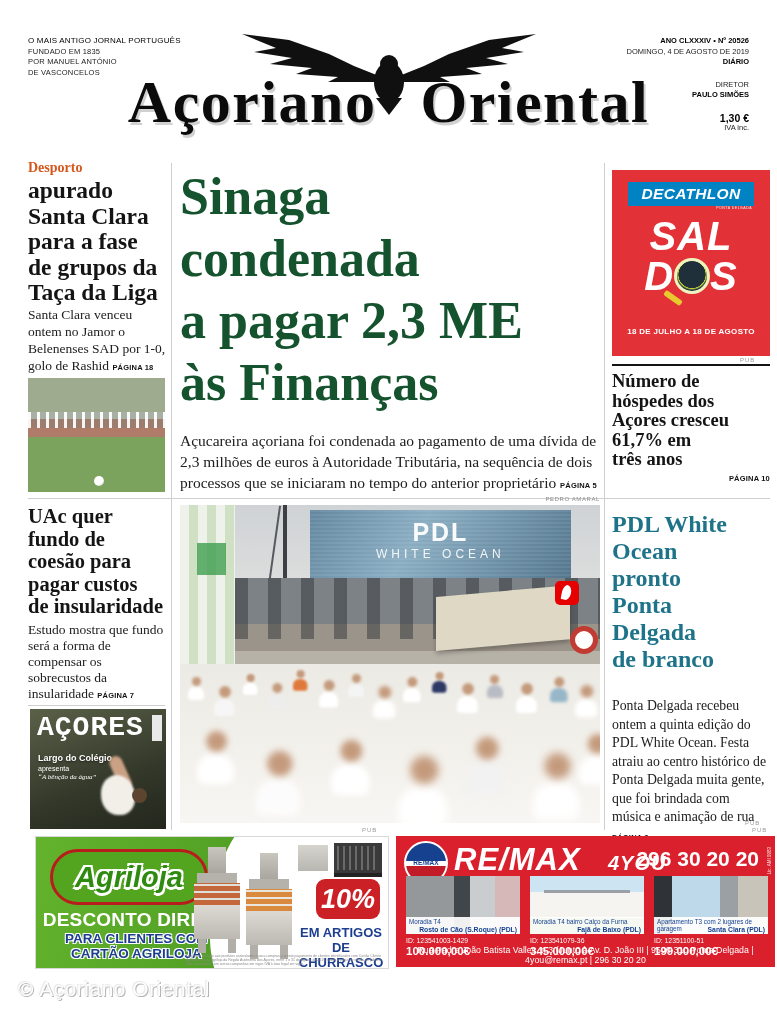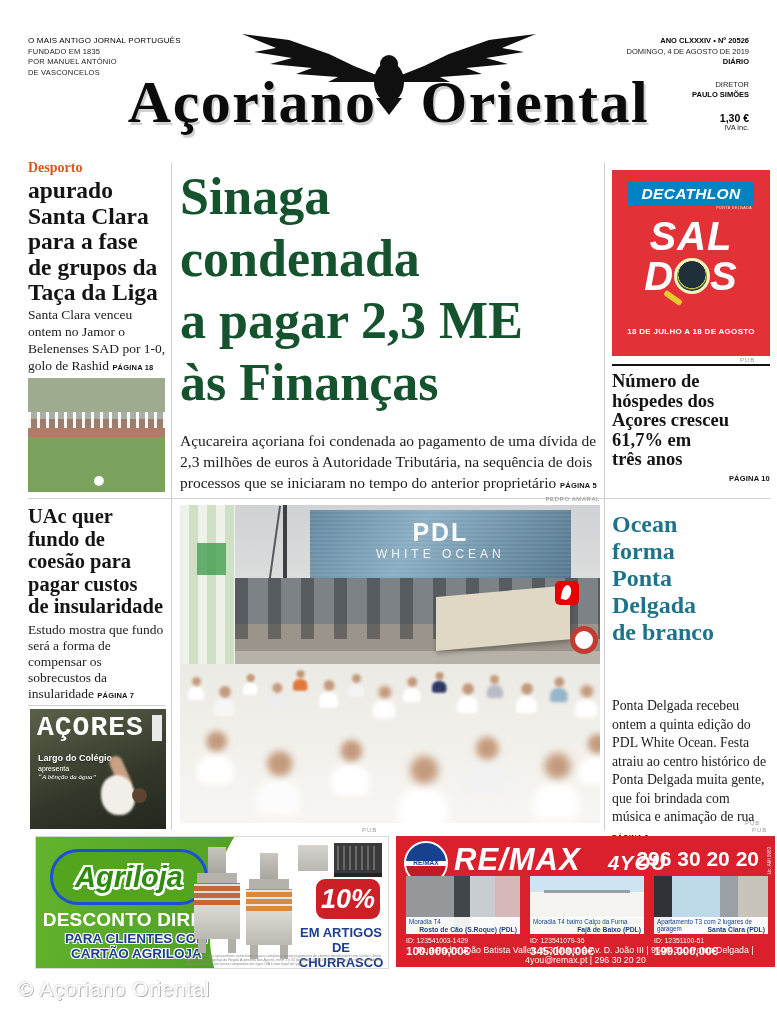--- a/index.html
+++ b/index.html
@@ -119,21 +119,21 @@
   .d-hair{position:absolute;left:75%;top:66%;width:15px;height:15px;border-radius:50%;background:#5d4430;filter:blur(.6px);}
 
   
   .agri{left:35px;top:836px;width:352px;height:131px;background:#fff;border:1px solid #d8d8d8;overflow:hidden;}
   .agri-green{position:absolute;left:0;top:0;width:57%;height:100%;
       background:linear-gradient(105deg,#64b32d,#4f9e24);}
   .agri-swoosh{position:absolute;left:50%;top:-12%;width:22%;height:130%;background:#fff;
       border-radius:50%/60%;transform:rotate(9deg);}
   .agri-band{position:absolute;left:53.5%;top:-10%;width:10px;height:125%;background:#1d3e8f;transform:rotate(9deg);}
   .agri-logo{position:absolute;left:14px;top:12px;width:152px;height:50px;background:#53a51f;
-      border:3px solid #1d4ed8;border-radius:28px;display:flex;align-items:center;justify-content:center;
+      border:3px solid #b91c1c;border-radius:28px;display:flex;align-items:center;justify-content:center;
       font-family:"Liberation Sans",sans-serif;font-weight:bold;font-style:italic;font-size:29px;color:#2f8a10;
       text-shadow:-2px -2px 0 #fff,2px -2px 0 #fff,-2px 2px 0 #fff,2px 2px 0 #fff,0 3px 0 #fff;}
   .agri-t1{position:absolute;left:0;top:72px;width:57%;text-align:center;font-family:"Liberation Sans",sans-serif;
       font-weight:bold;font-size:19px;color:#fff;letter-spacing:.2px;}
   .agri-t2{position:absolute;left:0;top:94px;width:57%;text-align:center;font-family:"Liberation Sans",sans-serif;
       font-weight:bold;font-size:13.5px;color:#1d3e8f;
       text-shadow:-1px -1px 0 #fff,1px -1px 0 #fff,-1px 1px 0 #fff,1px 1px 0 #fff;}
   .agri-t3{position:absolute;left:0;top:109px;width:57%;text-align:center;font-family:"Liberation Sans",sans-serif;
       font-weight:bold;font-size:13.5px;color:#1d3e8f;
       text-shadow:-1px -1px 0 #fff,1px -1px 0 #fff,-1px 1px 0 #fff,1px 1px 0 #fff;}
@@ -405,22 +405,23 @@
           <span class="b" style="background:#ffffff"></span>
         </div>
         <div class="person" style="left: 95%; top: 44%; transform: scale(2.2); transform-origin: left top;">
           <span class="h"></span>
           <span class="b" style="background:#ffffff"></span>
         </div>
       </div>
   </div>
 
   <div class="abs hl teal" style="left:612px;top:511px;width:160px;font-size:24px;line-height:27px;">
+    <div>PDL White</div>
     <div>Ocean</div>
-    <div>forma</div>
+    <div>pronto</div>
     <div>Ponta</div>
     <div>Delgada</div>
     <div>de branco</div>
   </div>
   <div class="abs deck" style="left:612px;top:697px;width:160px;font-size:13.8px;line-height:18.5px;"><span>Ponta Delgada recebeu ontem a quinta edição do PDL White Ocean. Festa atraiu ao centro histórico de Ponta Delgada muita gente, que foi brindada com música e animação de rua </span><span class="pgref">PÁGINA 3</span></div>
   <div class="abs pub" style="left:745px;top:820px;">PUB</div>
 
   <div class="abs pub" style="left:362px;top:827px;">PUB</div>
   <div class="abs agri">
     <div class="agri-green"></div>

